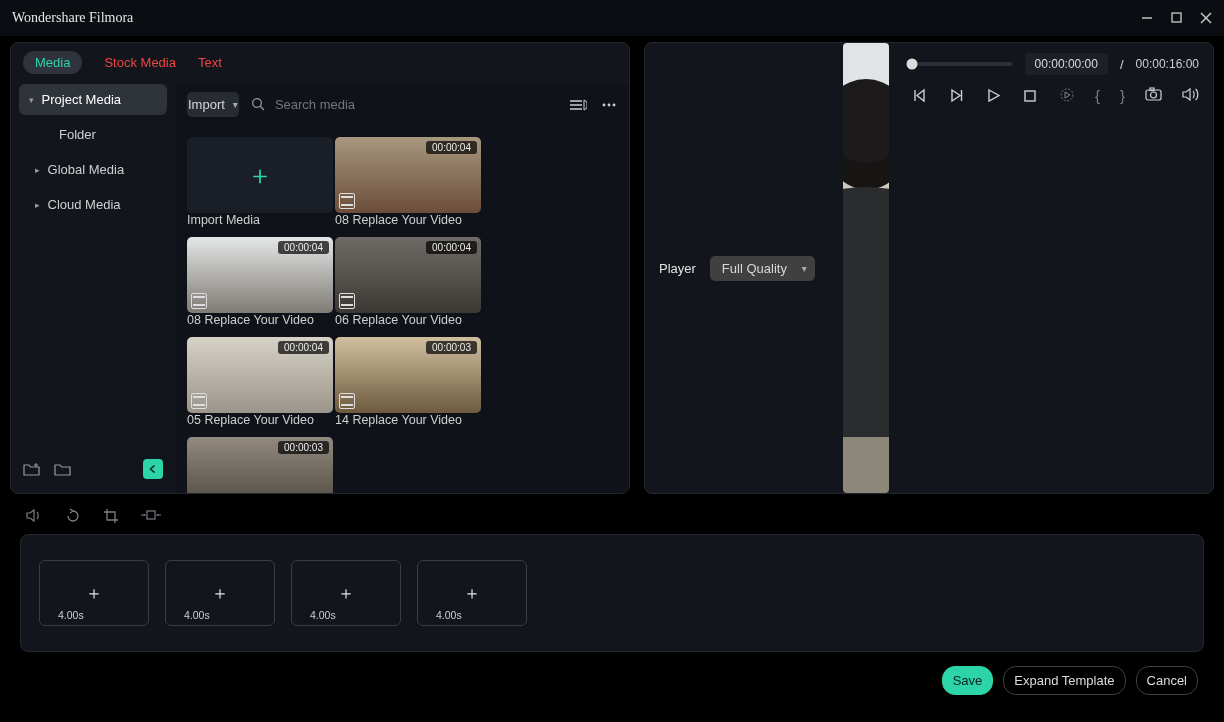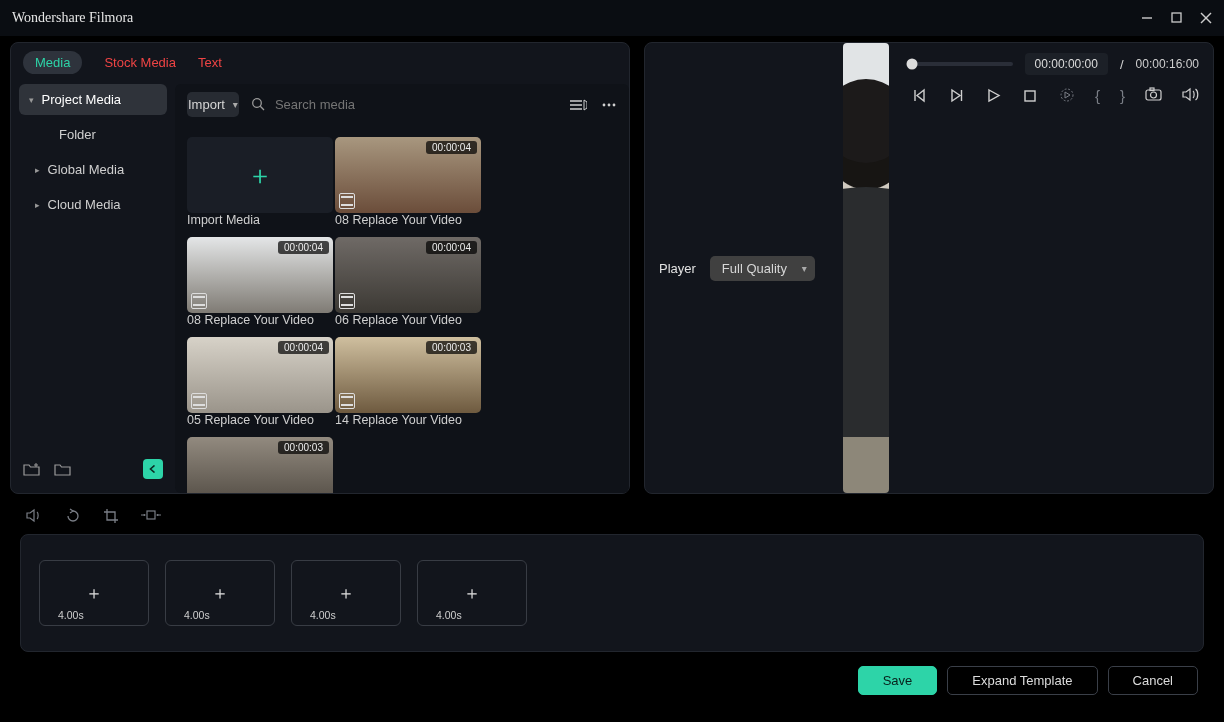--- a/index.html
+++ b/index.html
@@ -185,21 +185,21 @@
     position:relative; display:flex; align-items:center; justify-content:center;
     cursor:pointer;
   }
   .slot .pl { color:#dedede; font-size:18px; }
   .slot .dur2 { position:absolute; left:6px; bottom:4px; font-size:10.5px; color:#cfcfcf;margin-left:12px;}
   .bottom-bar {
     display:flex; justify-content:flex-end; gap:10px;
     padding: 14px 16px 0 16px;
   }
   .btn {
-    padding:6px 24px; border-radius:5px; cursor:pointer;
+    padding:6px 10px; border-radius:13px; cursor:pointer;
     border:1px solid #3a3f48; color:#dcdcdc; font-size:13px;
   }
   .btn.primary { background:#2dd4a8; color:#08211b; border-color:#2dd4a8; font-weight:500; }
   svg { display:block; }
 </style>
 </head>
 <body>
 
 <div class="titlebar">
   <span class="title">Wondershare Filmora</span>

